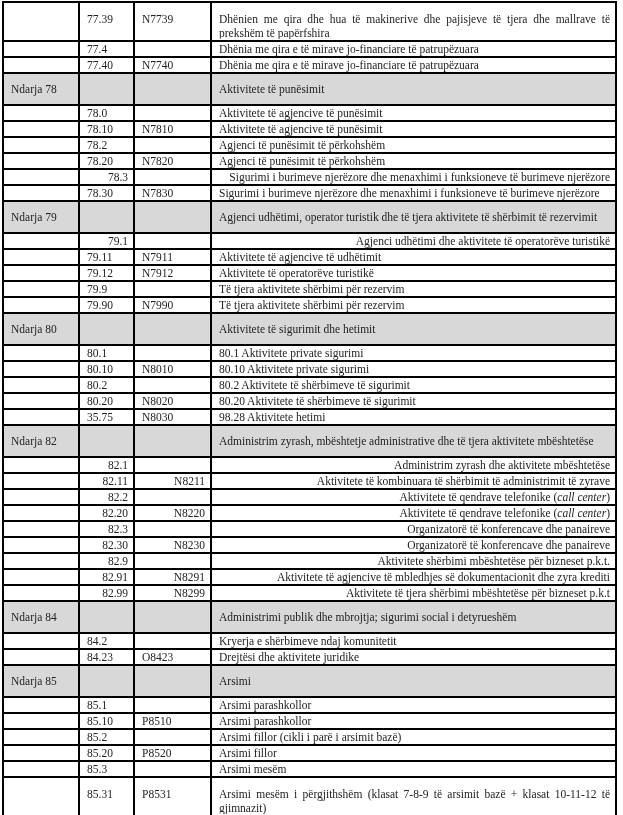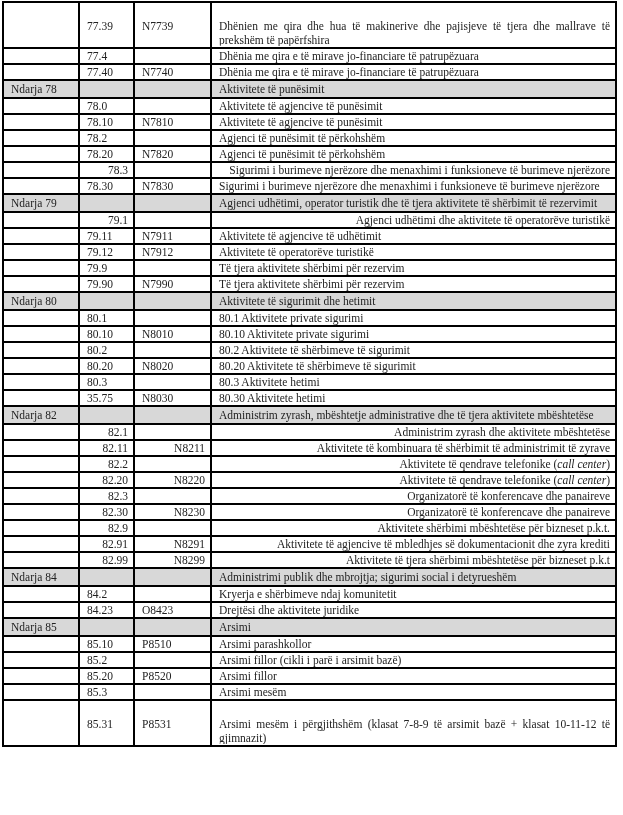--- a/index.html
+++ b/index.html
@@ -27,22 +27,22 @@
     padding: 0 5px 0 7px;
     vertical-align: middle;
     overflow: hidden;
     box-sizing: border-box;
   }
   
   tr.r-t  { height: 31px; }
   tr.r-l  { height: 14px; }
   tr.r-m  { height: 16px; }
   tr.r-s  { height: 13px; text-align: right; }
-  tr.r-h  { height: 18px; }
-  tr.r-t td { vertical-align: top; padding-top: 16px; font-family: Liberation Serif, serif; }
+  tr.r-h  { height: 32px; }
+  tr.r-t td { vertical-align: top; padding-top: 9px; font-family: Liberation Serif, serif; }
   tr.section td { background: #d8d8d8; }
   td.c-desc.justify { text-align: justify; border-radius: 11px; }
   td.c-desc i { }
 </style>
 </head>
 <body>
 
 <div class="page">
   <table class="class-table">
     <colgroup>
@@ -173,29 +173,23 @@
     <td class="c-desc">80.2 Aktivitete të shërbimeve të sigurimit</td>
   </tr>
         <tr class="r-l">
     <td class="c-ndarja"></td>
     <td class="c-code">80.20</td>
     <td class="c-nace">N8020</td>
     <td class="c-desc">80.20 Aktivitete të shërbimeve të sigurimit</td>
   </tr>
         <tr class="r-l">
     <td class="c-ndarja"></td>
-    <td class="c-code">80.3</td>
-    <td class="c-nace"></td>
-    <td class="c-desc">80.3 Aktivitete hetimi</td>
-  </tr>
-        <tr class="r-l">
-    <td class="c-ndarja"></td>
     <td class="c-code">35.75</td>
     <td class="c-nace">N8030</td>
-    <td class="c-desc">80.30 Aktivitete hetimi</td>
+    <td class="c-desc">98.28 Aktivitete hetimi</td>
   </tr>
         <tr class="r-h section">
     <td class="c-ndarja">Ndarja 82</td>
     <td class="c-code"></td>
     <td class="c-nace"></td>
     <td class="c-desc">Administrim zyrash, mbështetje administrative dhe të tjera aktivitete mbështetëse</td>
   </tr>
         <tr class="r-s">
     <td class="c-ndarja"></td>
     <td class="c-code">82.1</td>
@@ -266,20 +260,26 @@
     <td class="c-ndarja"></td>
     <td class="c-code">84.23</td>
     <td class="c-nace">O8423</td>
     <td class="c-desc">Drejtësi dhe aktivitete juridike</td>
   </tr>
         <tr class="r-h section">
     <td class="c-ndarja">Ndarja 85</td>
     <td class="c-code"></td>
     <td class="c-nace"></td>
     <td class="c-desc">Arsimi</td>
+  </tr>
+        <tr class="r-l">
+    <td class="c-ndarja"></td>
+    <td class="c-code">85.1</td>
+    <td class="c-nace"></td>
+    <td class="c-desc">Arsimi parashkollor</td>
   </tr>
         <tr class="r-l">
     <td class="c-ndarja"></td>
     <td class="c-code">85.10</td>
     <td class="c-nace">P8510</td>
     <td class="c-desc">Arsimi parashkollor</td>
   </tr>
         <tr class="r-l">
     <td class="c-ndarja"></td>
     <td class="c-code">85.2</td>

